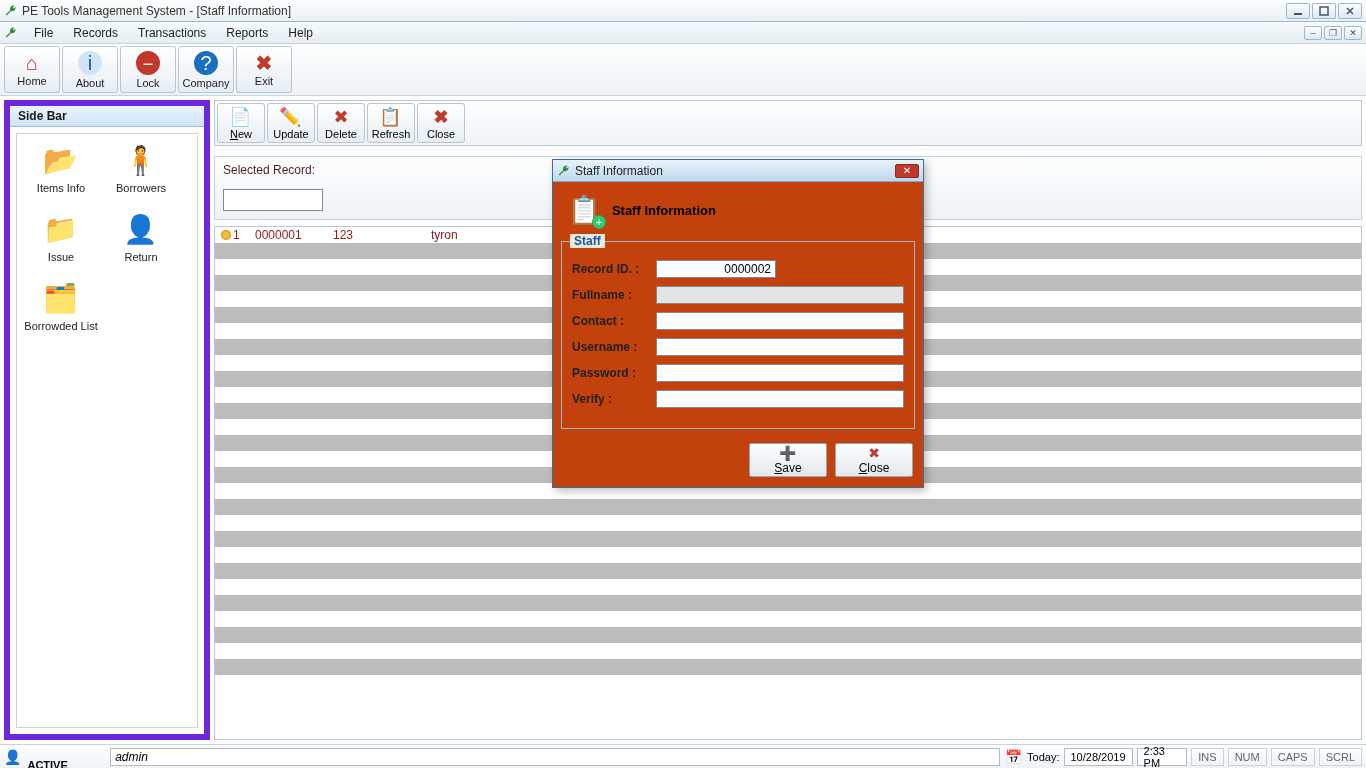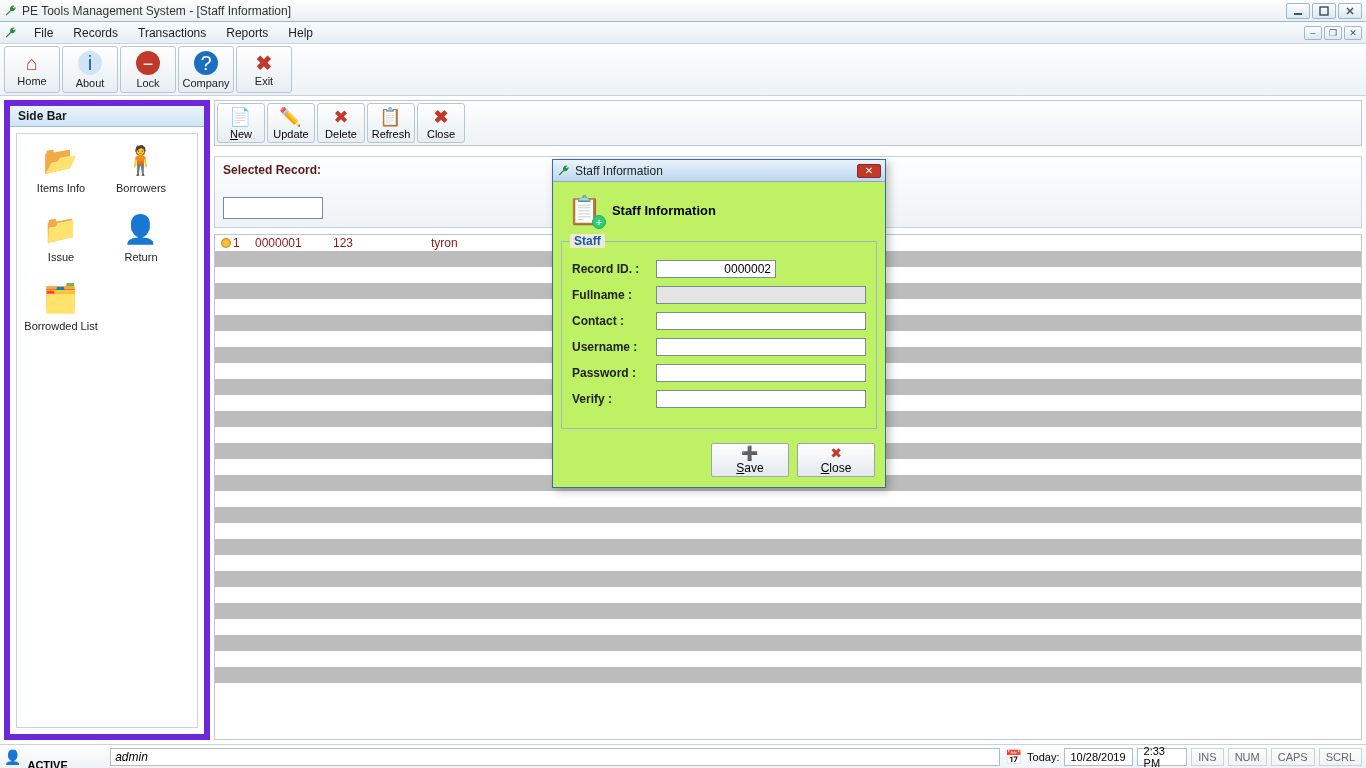--- a/index.html
+++ b/index.html
@@ -40,38 +40,38 @@
 
 
 .content { flex:1; margin:4px 4px 4px 4px; display:flex; flex-direction:column; position:relative;}
 .sub-toolbar { height:46px; border:1px solid #bac8d2; background:linear-gradient(#fdfefe,#eef3f7); display:flex; padding:2px; gap:2px; }
 .sub-btn { width:48px; border:1px solid #b8c6d0; background:linear-gradient(#fff,#e7eef3); border-radius:3px; display:flex; flex-direction:column; align-items:center; justify-content:center; cursor:pointer;}
 .sub-btn .ico { font-size:18px; }
 .sub-btn .lbl { font-size:11px; text-decoration: underline; text-decoration-color: transparent; }
 .sub-btn .lbl .mn { text-decoration: underline; }
 
 .selrec { margin-top:10px; padding:6px 8px 8px; border:1px solid #c8d4dc; background:linear-gradient(#fdfefe,#eef3f7);}
-.selrec .legend { font-size:12px; font-weight:bold; color:#5a1a1a; margin-bottom:20px;}
+.selrec .legend { font-size:12px; font-weight:normal; color:#5a1a1a; margin-bottom:12px;}
 .selrec input { width:100px; height:22px; border:1px solid #7a8a96; padding:2px 4px; font-size:12px;}
 
 .grid-wrap { flex:1; margin-top:6px; border:1px solid #bac8d2; overflow:hidden; position:relative; background:#fff;}
 .grid-head { display:flex; background:linear-gradient(#fdfefe,#e6edf2); border-bottom:1px solid #aebcc6; height:20px;}
 .gh-cell { border-right:1px solid #c0ccda; padding:2px 6px; font-size:12px; color:#222; }
 .gh-cell.no{width:34px;} .gh-cell.rid{width:78px;} .gh-cell.ct{width:98px;} .gh-cell.un{width:110px;} .gh-cell.pw{flex:1;}
 .grid-body { overflow:auto; height:calc(100% - 20px);}
 .row { display:flex; height:16px; align-items:center;}
 .row.even{background:#fff;} .row.odd{background:#bcbcbc;}
 .row .cell{ padding:0 6px; font-size:12px;}
 .row .cell.no{width:34px;} .row .cell.rid{width:78px;} .row .cell.ct{width:98px;} .row .cell.un{width:110px;} .row .cell.pw{flex:1;}
 .row.data { color:#8a1a1a; background:#fff;}
 .row.data .cell.no{ color:#8a1a1a; display:flex; align-items:center; gap:2px;}
 .row-icon{ width:10px; height:10px; background:radial-gradient(circle,#f6c141 40%,#d18a00 70%); border-radius:50%; display:inline-block;}
 
 
-.dialog { position:absolute; left:338px; top:59px; width:334px; border:1px solid #3a6ea5; background:#bef264; box-shadow: 3px 3px 8px rgba(0,0,0,.25);}
+.dialog { position:absolute; left:338px; top:59px; width:372px; border:1px solid #3a6ea5; background:#c2410c; box-shadow: 3px 3px 8px rgba(0,0,0,.25);}
 .dlg-title { height:22px; background:linear-gradient(#eaf3fb,#bcd7ee); display:flex; align-items:center; padding:0 4px; border-bottom:1px solid #8ca8c0;}
 .dlg-title .ico{width:14px;height:14px;margin-right:4px;}
 .dlg-title .txt{flex:1; font-size:12px; color:#222;}
 .dlg-close{ width:24px; height:14px; background:#c0392b; color:#fff; font-size:10px; display:flex; align-items:center; justify-content:center; border:1px solid #8b2a1f; border-radius:2px; cursor:pointer;}
 .dlg-body{ padding:8px;}
 .dlg-hdr{ display:flex; align-items:center; gap:10px; padding:4px 6px 10px;}
 .dlg-hdr .bigico{ font-size:28px; position:relative;}
 .dlg-hdr .plus{ position:absolute; right:-4px; bottom:-2px; width:14px; height:14px; background:#2ecc71; color:#fff; border-radius:50%; font-size:11px; display:flex;align-items:center;justify-content:center; border:1px solid #27ae60;}
 .dlg-hdr .htxt{ font-weight:bold; font-size:13px;}
 .fieldset{ border:1px solid #9fb8c9; padding:10px 10px 12px; margin:4px 0 10px; position:relative;}

